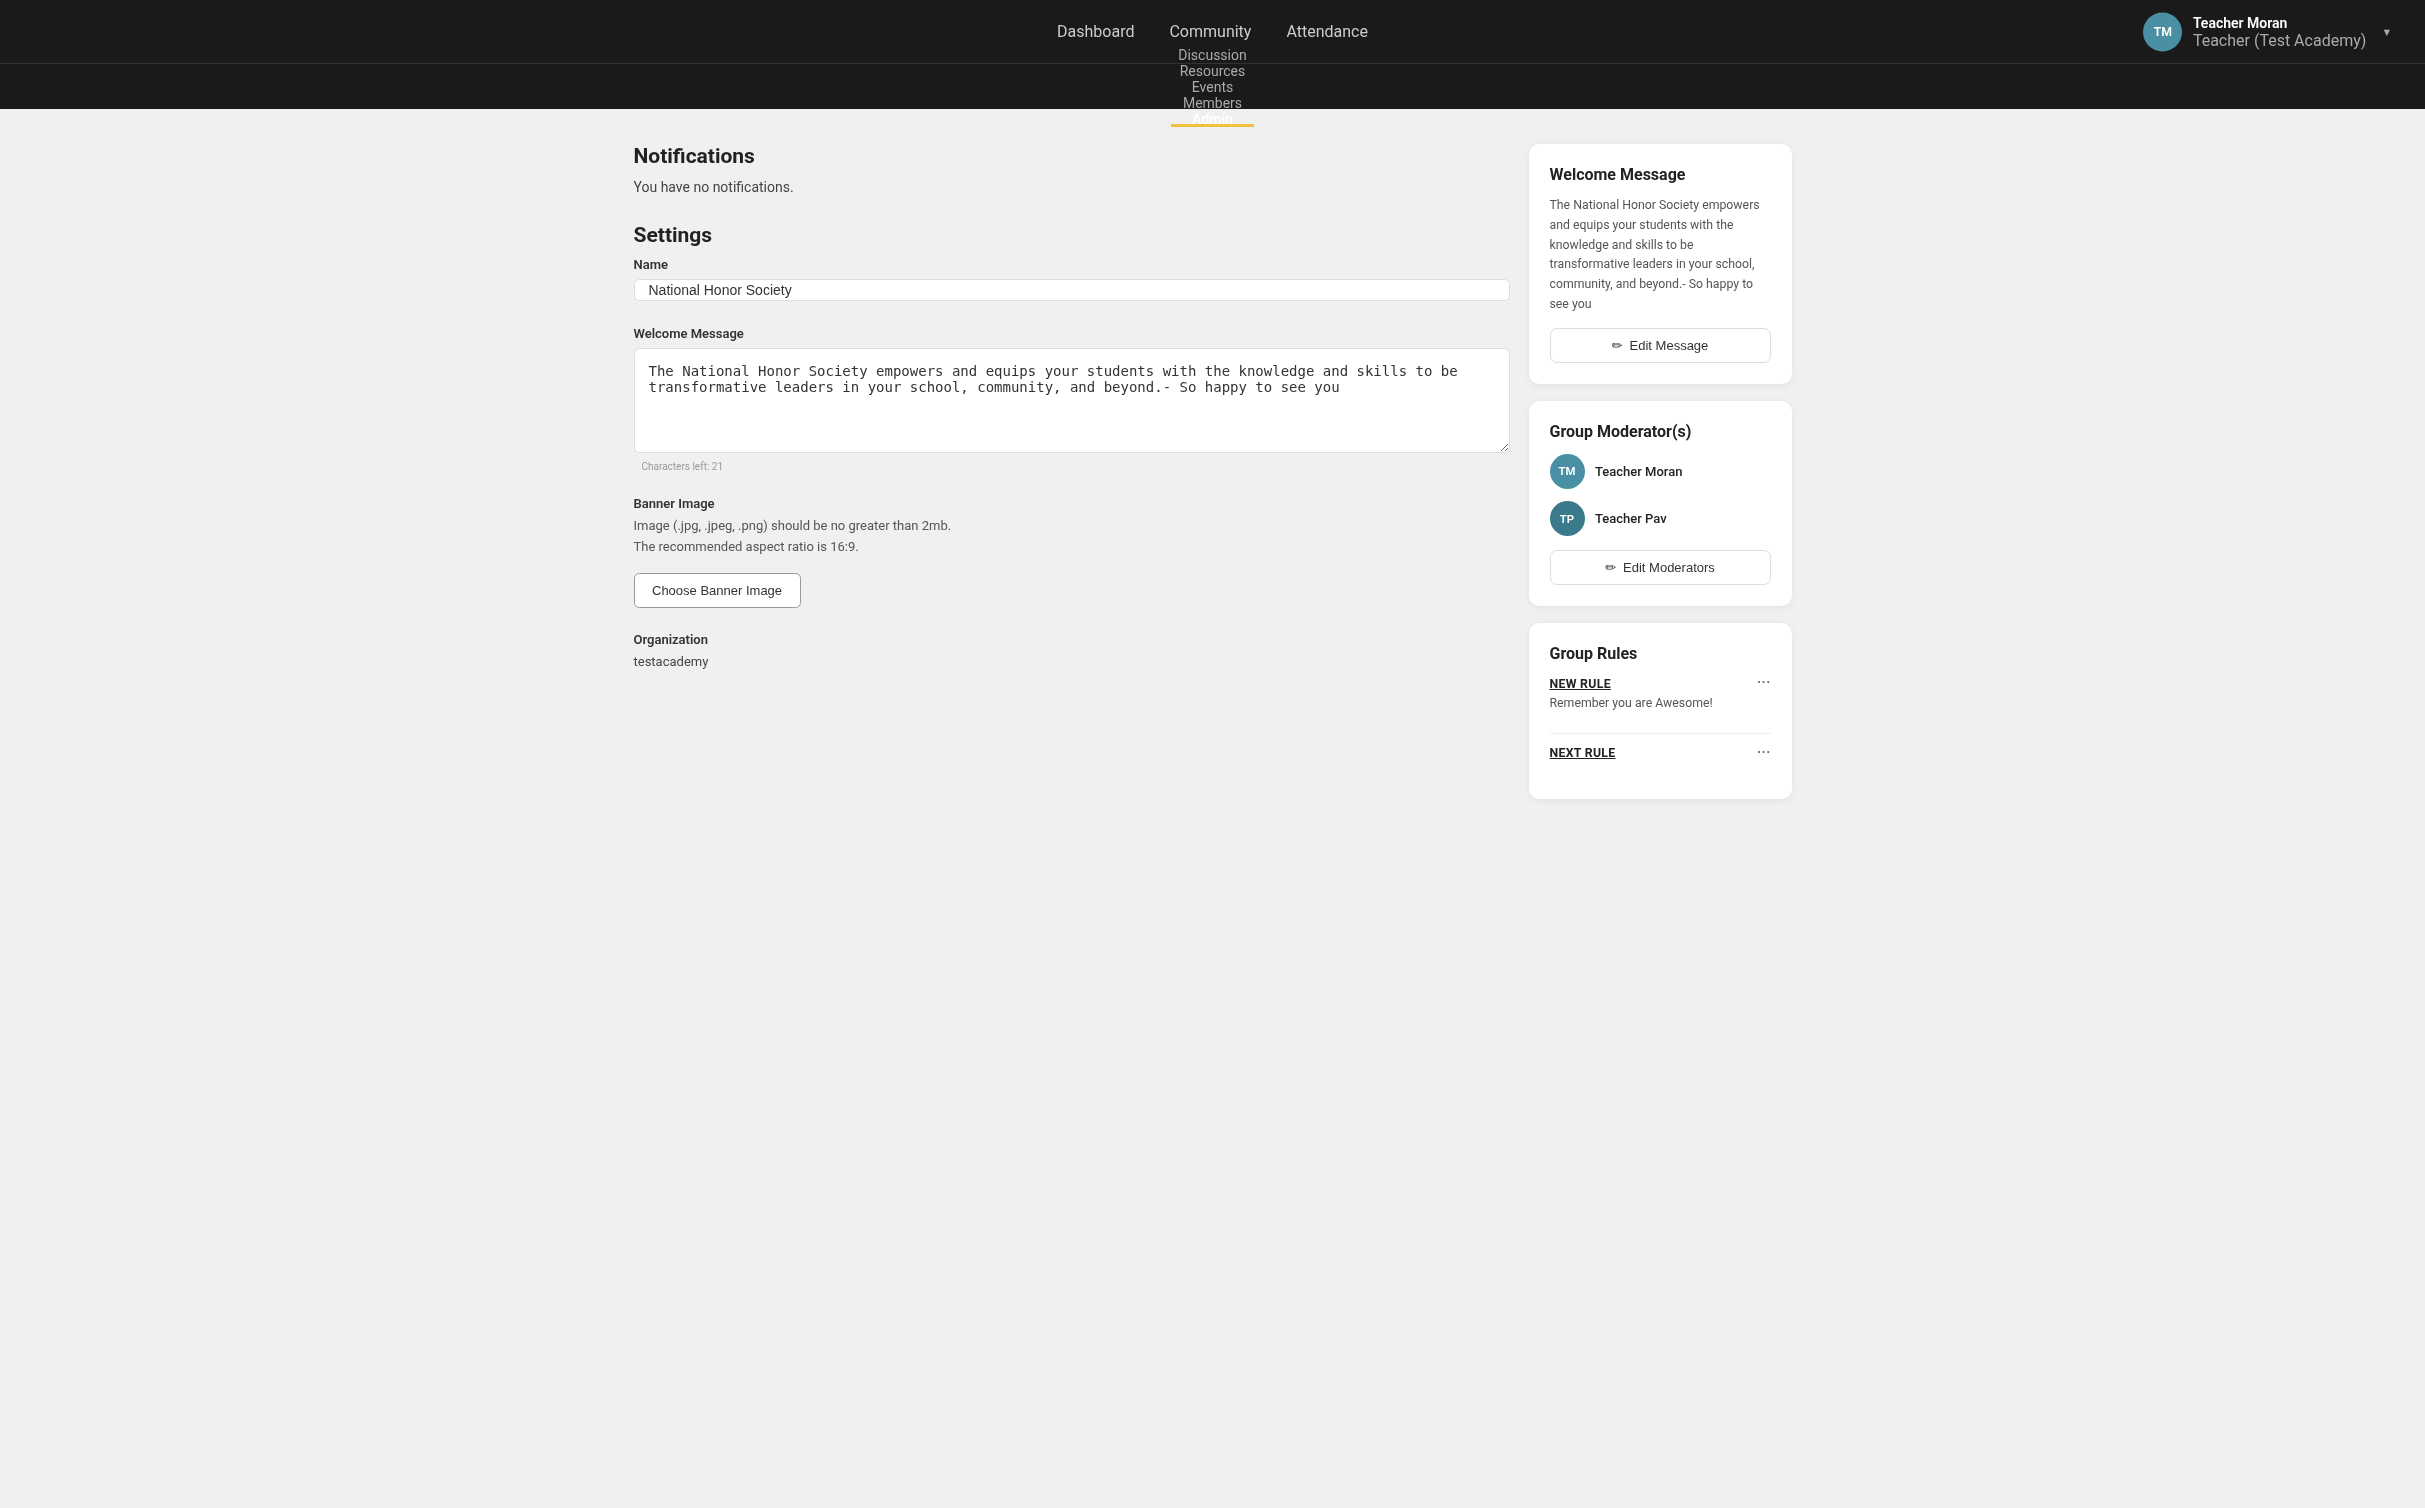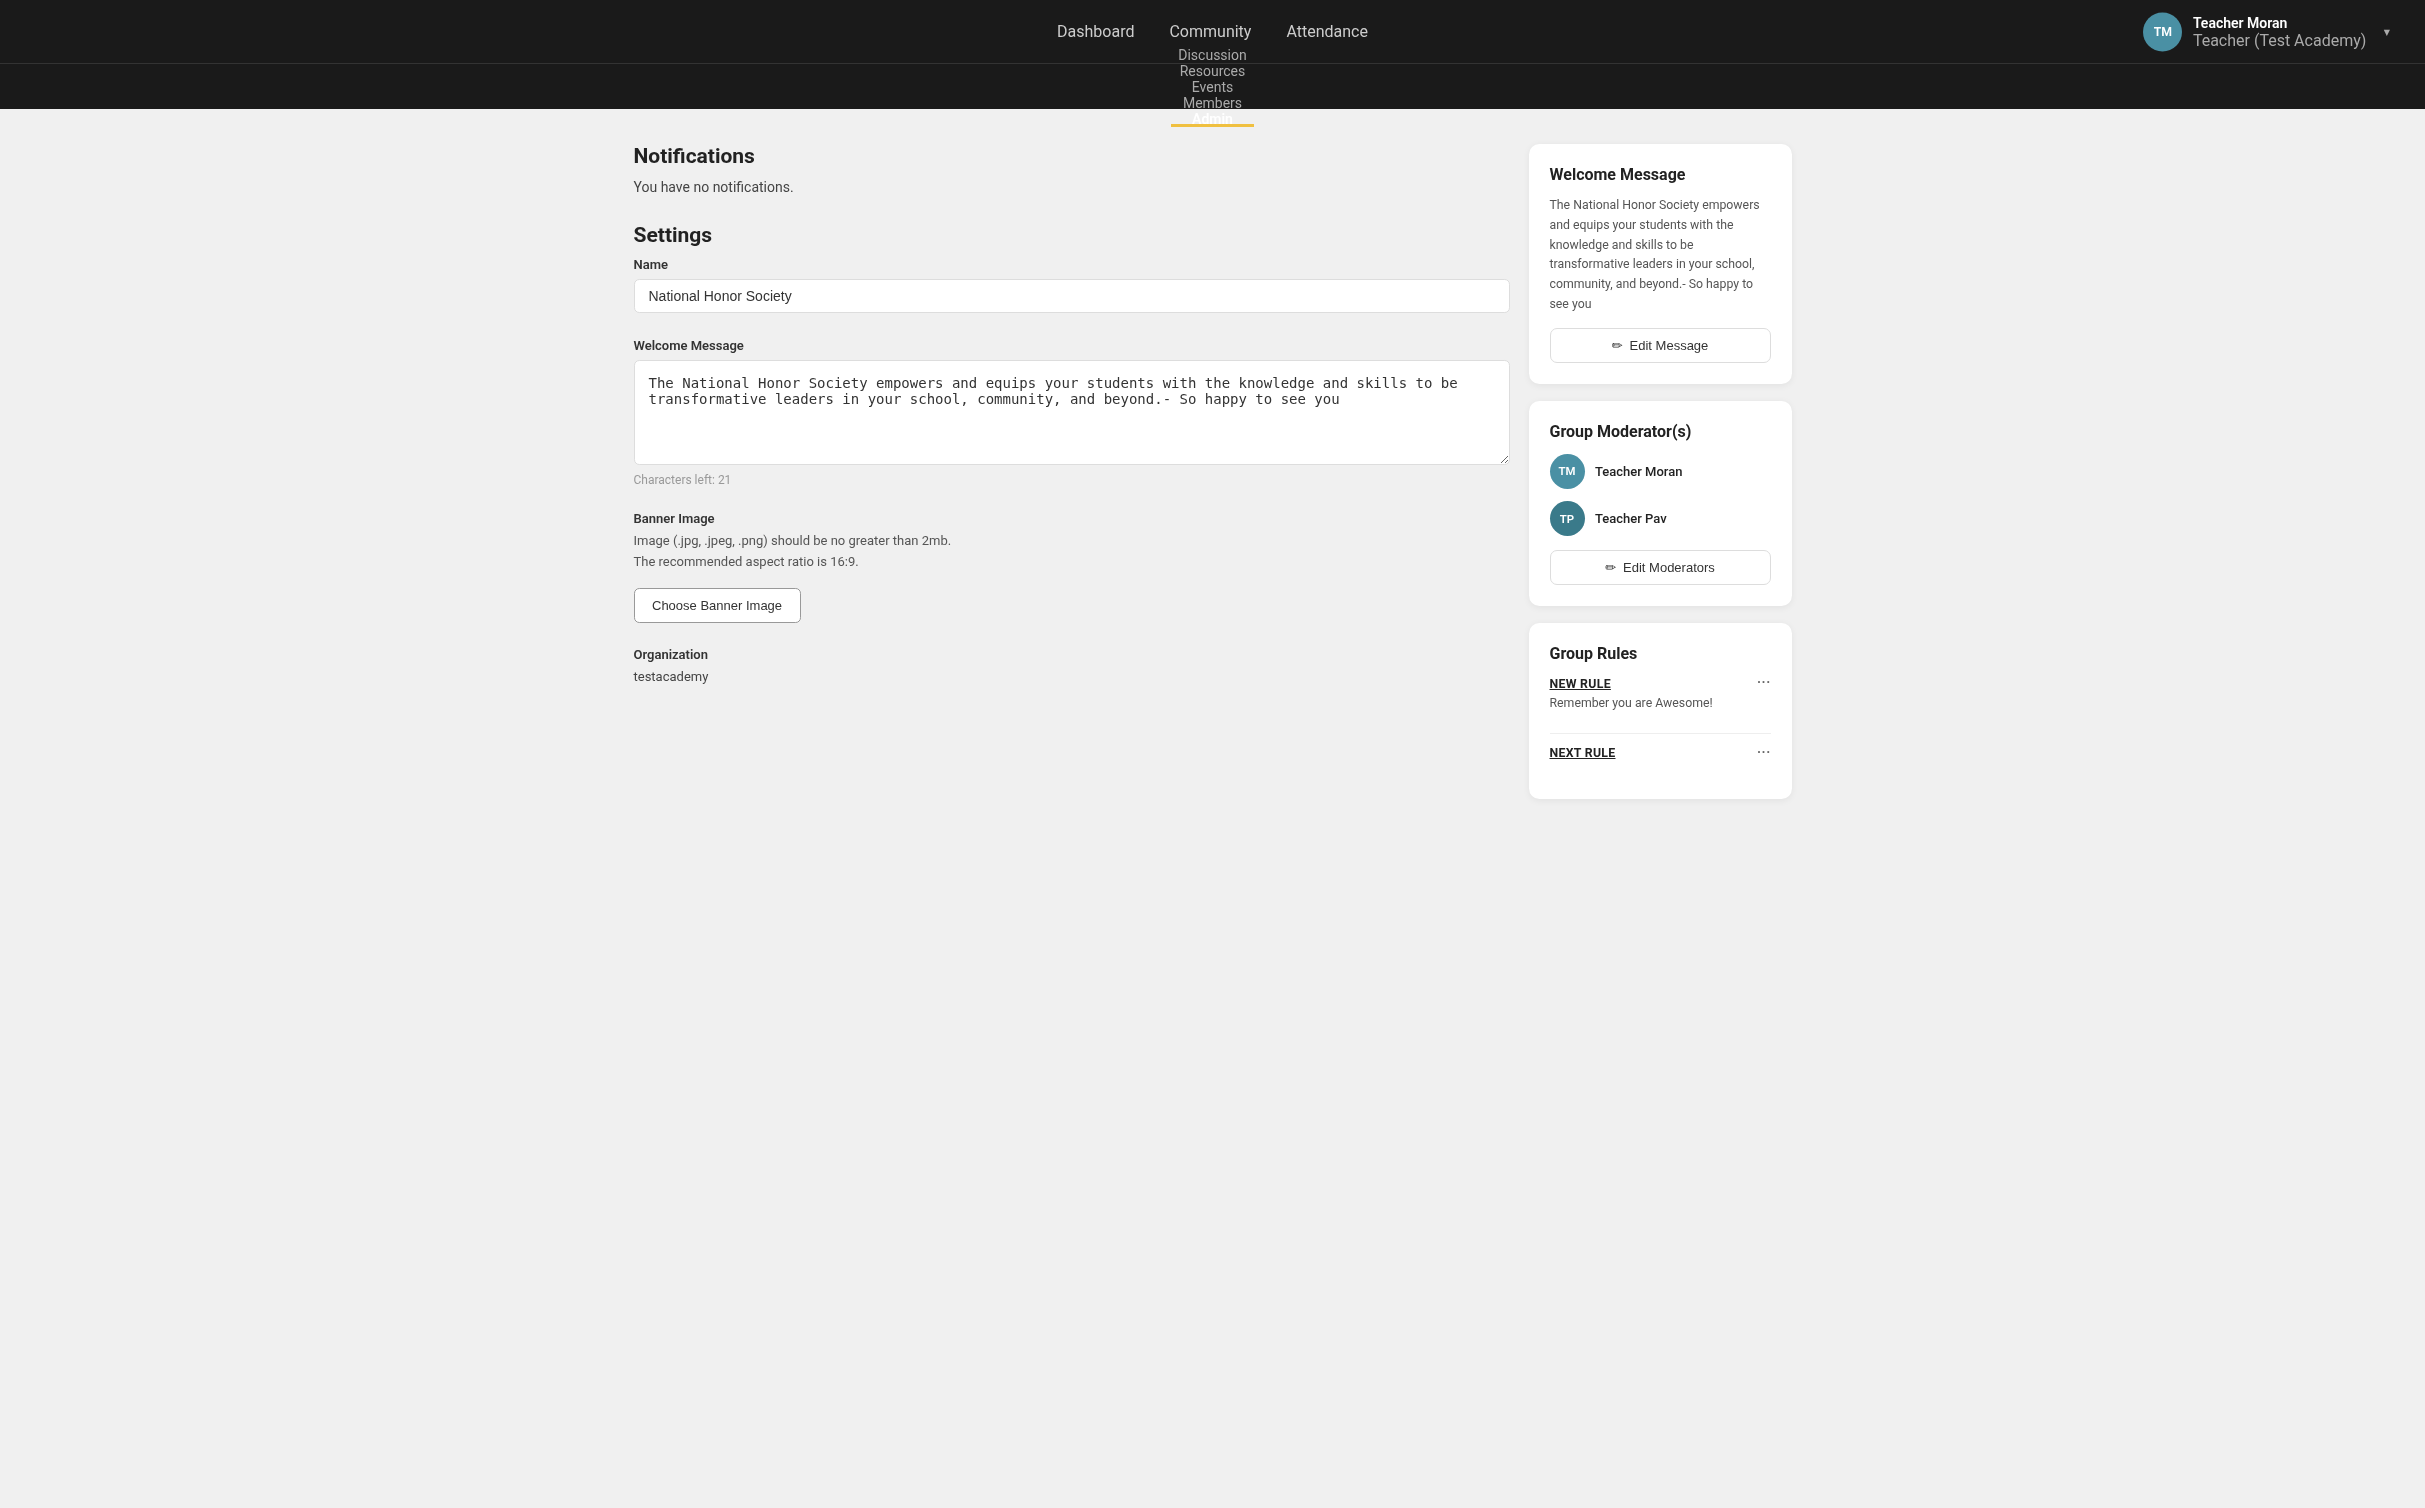--- a/index.html
+++ b/index.html
@@ -128,44 +128,45 @@
     
     .settings-section { margin-bottom: 35px; }
     .field-label {
       font-size: 13px;
       font-weight: 600;
       color: #333;
       margin-bottom: 7px;
     }
     .text-input {
       width: 100%;
-      padding: 8px 14px;
+      padding: 2px 14px;
       border: 0.9px solid #ddd;
       border-radius: 5.3px;
       font-size: 14px;
       color: #333;
       background: #fff;
       outline: none;
     }
     .textarea-input {
       width: 100%;
       padding: 14px;
       border: 0.9px solid #ddd;
       border-radius: 5.3px;
       font-size: 14px;
       color: #333;
       background: #fff;
       outline: none;
       resize: vertical;
       min-height: 105px;
     }
     .chars-left {
-      font-size: 12px;
+      font-size: 10px;
       color: #999;
       margin-top: 5.3px;
+      margin-left: 8px;
     }
 
     .field-group { margin-bottom: 24.6px; }
 
     .banner-hint {
       font-size: 13px;
       color: #555;
       margin-bottom: 5.3px;
     }
     .choose-banner-btn {

